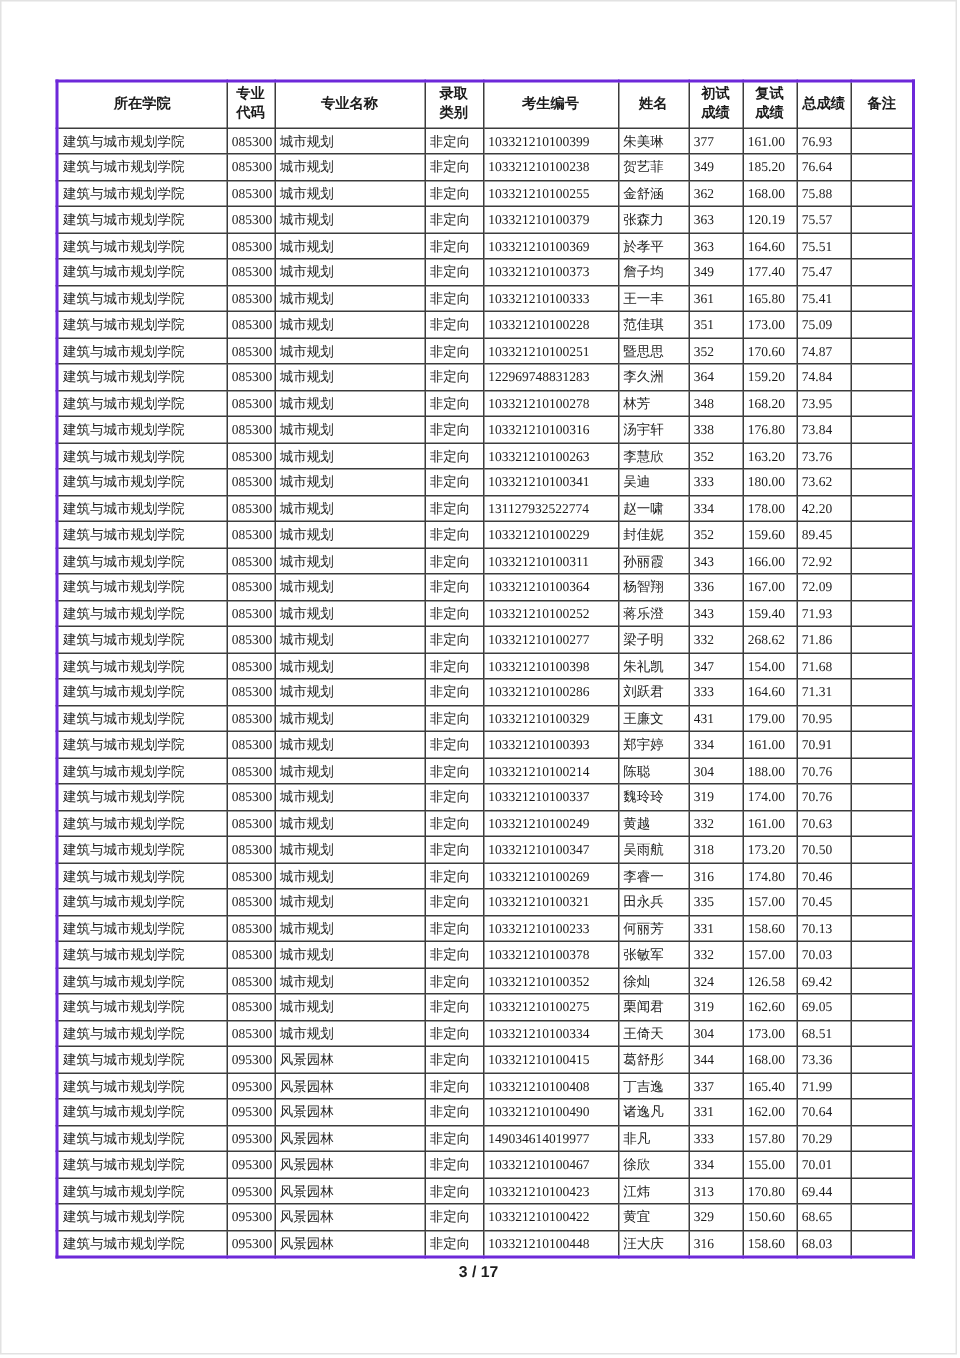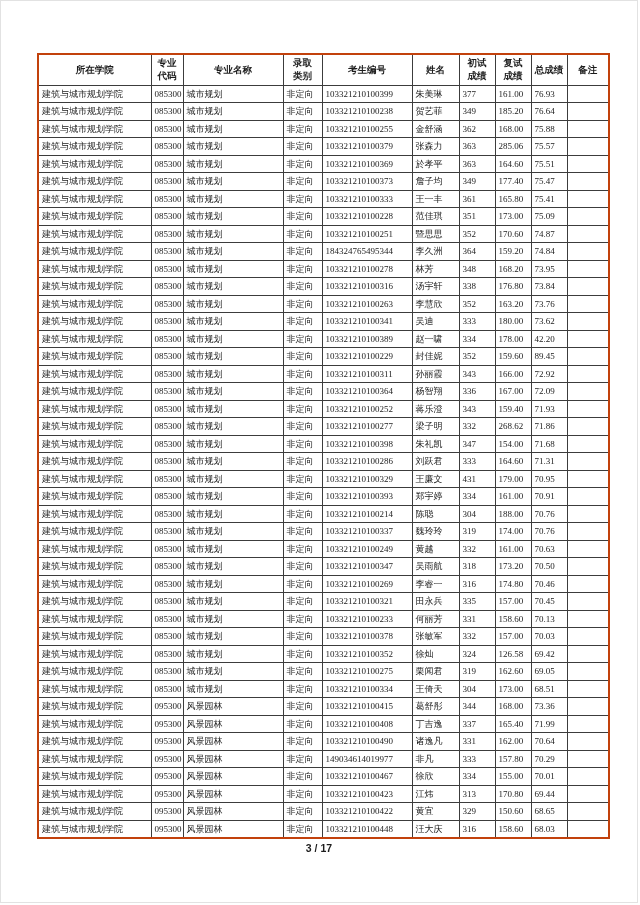--- a/index.html
+++ b/index.html
@@ -22,21 +22,21 @@
     box-sizing: border-box;
     background: #ffffff;
   }
   table.score-table {
     position: absolute;
     left: 36px;
     top: 52px;
     width: 571px;
     border-collapse: collapse;
     table-layout: fixed;
-    border: 2px solid #c2410c;
+    border: 2px solid #6d28d9;
   }
   .score-table th, .score-table td {
     border: 1px solid #3c3c3c;
     overflow: hidden;
     box-sizing: border-box;
   }
   .score-table th {
     font-size: 9.5px;
     font-weight: bold;
     text-align: center;
@@ -141,21 +141,21 @@
     <td></td>
   </tr>
         <tr>
     <td>建筑与城市规划学院</td>
     <td>085300</td>
     <td>城市规划</td>
     <td>非定向</td>
     <td>103321210100379</td>
     <td>张森力</td>
     <td>363</td>
-    <td>285.06</td>
+    <td>120.19</td>
     <td>75.57</td>
     <td></td>
   </tr>
         <tr>
     <td>建筑与城市规划学院</td>
     <td>085300</td>
     <td>城市规划</td>
     <td>非定向</td>
     <td>103321210100369</td>
     <td>於孝平</td>
@@ -210,21 +210,21 @@
     <td>352</td>
     <td>170.60</td>
     <td>74.87</td>
     <td></td>
   </tr>
         <tr>
     <td>建筑与城市规划学院</td>
     <td>085300</td>
     <td>城市规划</td>
     <td>非定向</td>
-    <td>184324765495344</td>
+    <td>122969748831283</td>
     <td>李久洲</td>
     <td>364</td>
     <td>159.20</td>
     <td>74.84</td>
     <td></td>
   </tr>
         <tr>
     <td>建筑与城市规划学院</td>
     <td>085300</td>
     <td>城市规划</td>
@@ -270,21 +270,21 @@
     <td>333</td>
     <td>180.00</td>
     <td>73.62</td>
     <td></td>
   </tr>
         <tr>
     <td>建筑与城市规划学院</td>
     <td>085300</td>
     <td>城市规划</td>
     <td>非定向</td>
-    <td>103321210100389</td>
+    <td>131127932522774</td>
     <td>赵一啸</td>
     <td>334</td>
     <td>178.00</td>
     <td>42.20</td>
     <td></td>
   </tr>
         <tr>
     <td>建筑与城市规划学院</td>
     <td>085300</td>
     <td>城市规划</td>

